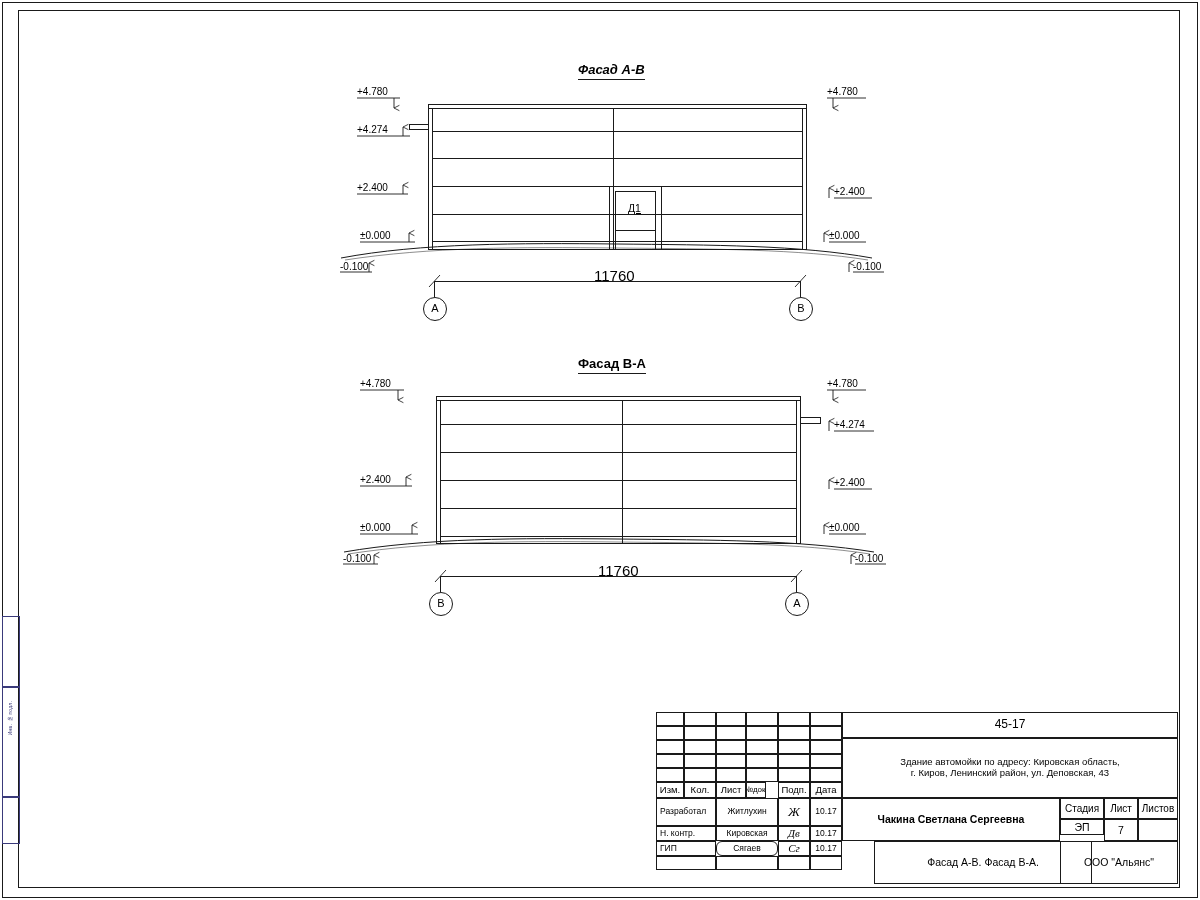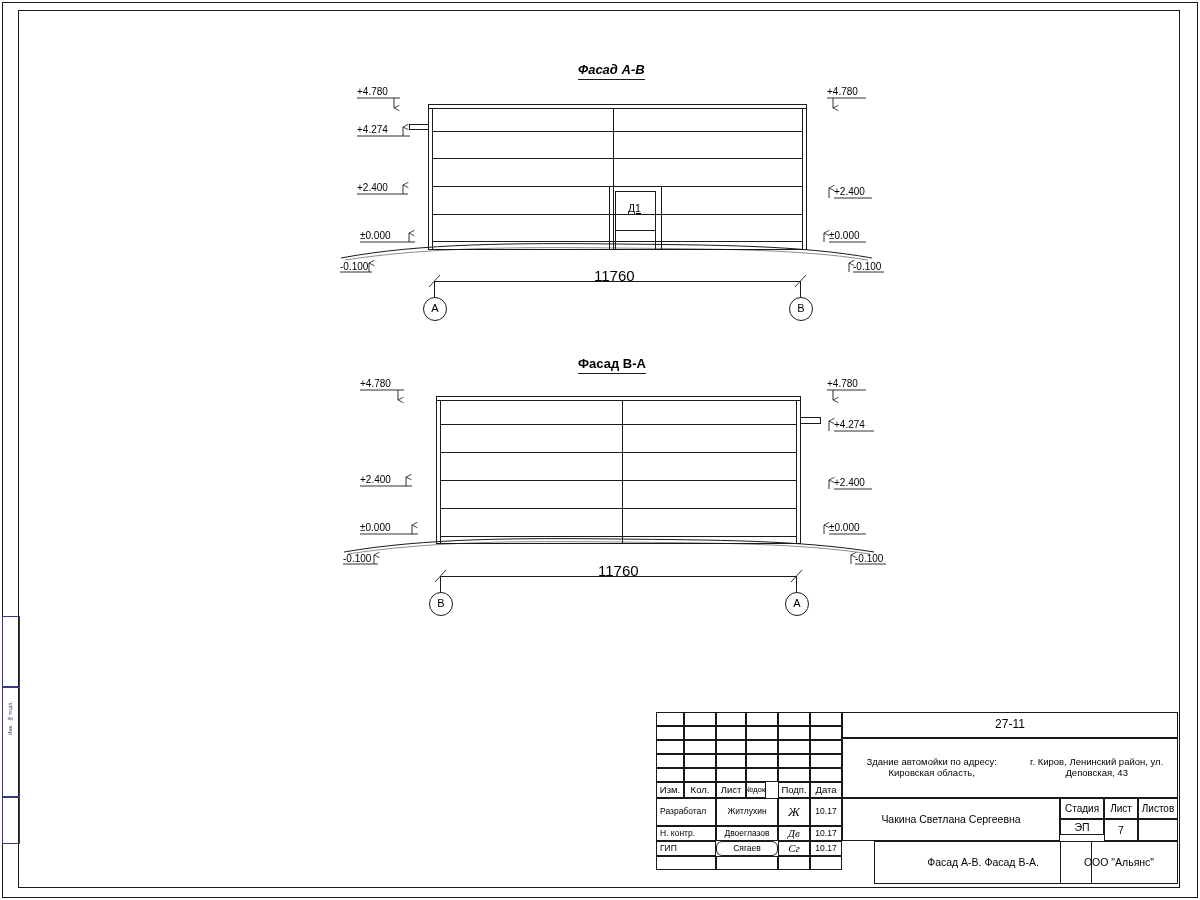--- a/index.html
+++ b/index.html
@@ -339,42 +339,42 @@
     <div class="cell" style="left:90px; top:70px; width:20px; height:16px; font-size:8px;">№док.</div>
     <div class="cell" style="left:122px; top:70px; width:32px; height:16px;">Подп.</div>
     <div class="cell" style="left:154px; top:70px; width:32px; height:16px;">Дата</div>
 
     <div class="cell left" style="left:0; top:86px; width:60px; height:28px; font-size:8.5px;">Разработал</div>
     <div class="cell" style="left:60px; top:86px; width:62px; height:28px; font-size:8.5px;">Житлухин</div>
     <div class="cell sig" style="left:122px; top:86px; width:32px; height:28px;">Ж</div>
     <div class="cell" style="left:154px; top:86px; width:32px; height:28px; font-size:8.5px;">10.17</div>
 
     <div class="cell left" style="left:0; top:114px; width:60px; height:15px; font-size:8.5px;">Н. контр.</div>
-    <div class="cell" style="left:60px; top:114px; width:62px; height:15px; font-size:8.5px;">Двоеглазов</div>
+    <div class="cell" style="left:60px; top:114px; width:62px; height:15px; font-size:8.5px;">Кировская</div>
     <div class="cell sig" style="left:122px; top:114px; width:32px; height:15px; font-size:11px;">Дв</div>
     <div class="cell" style="left:154px; top:114px; width:32px; height:15px; font-size:8.5px;">10.17</div>
 
     <div class="cell left" style="left:0; top:129px; width:60px; height:15px; font-size:8.5px;">ГИП</div>
     <div class="cell" style="left:60px; top:129px; width:62px; height:15px; font-size:8.5px;border-radius:6px;">Сягаев</div>
     <div class="cell sig" style="left:122px; top:129px; width:32px; height:15px; font-size:11px;">Сг</div>
     <div class="cell" style="left:154px; top:129px; width:32px; height:15px; font-size:8.5px;">10.17</div>
 
     <div class="cell" style="left:0; top:144px; width:60px; height:14px;"></div>
     <div class="cell" style="left:60px; top:144px; width:62px; height:14px;"></div>
     <div class="cell" style="left:122px; top:144px; width:32px; height:14px;"></div>
     <div class="cell" style="left:154px; top:144px; width:32px; height:14px;"></div>
 
-    <div class="cell big" style="left:186px; top:0; width:336px; height:26px; font-size:12px;">27-11</div>
-
-    <div class="cell" style="left:186px; top:26px; width:336px; height:60px; flex-direction:row;">
+    <div class="cell big" style="left:186px; top:0; width:336px; height:26px; font-size:12px;">45-17</div>
+
+    <div class="cell" style="left:186px; top:26px; width:336px; height:60px; flex-direction:column;text-align:right;">
       <span>Здание автомойки по адресу: Кировская область,</span>
       <span>г. Киров, Ленинский район, ул. Деповская, 43</span>
     </div>
 
-    <div class="cell" style="left:186px; top:86px; width:218px; height:43px; font-size:10.5px;">Чакина Светлана Сергеевна</div>
+    <div class="cell" style="left:186px; top:86px; width:218px; height:43px; font-size:10.5px;font-weight:bold;">Чакина Светлана Сергеевна</div>
 
     <div class="cell" style="left:404px; top:86px; width:44px; height:21px; font-size:10px;">Стадия</div>
     <div class="cell" style="left:448px; top:86px; width:34px; height:21px; font-size:10px;">Лист</div>
     <div class="cell" style="left:482px; top:86px; width:40px; height:21px; font-size:10px;">Листов</div>
 
     <div class="cell" style="left:404px; top:107px; width:44px; height:16px; font-size:10.5px;">ЭП</div>
     <div class="cell" style="left:448px; top:107px; width:34px; height:22px; font-size:10.5px;">7</div>
     <div class="cell" style="left:482px; top:107px; width:40px; height:22px; font-size:10.5px;"></div>
 
     <div class="cell" style="left:186px; top:129px; width:218px; height:43px; font-size:10.5px;margin-left:32px;">Фасад А-В. Фасад В-А.</div>

